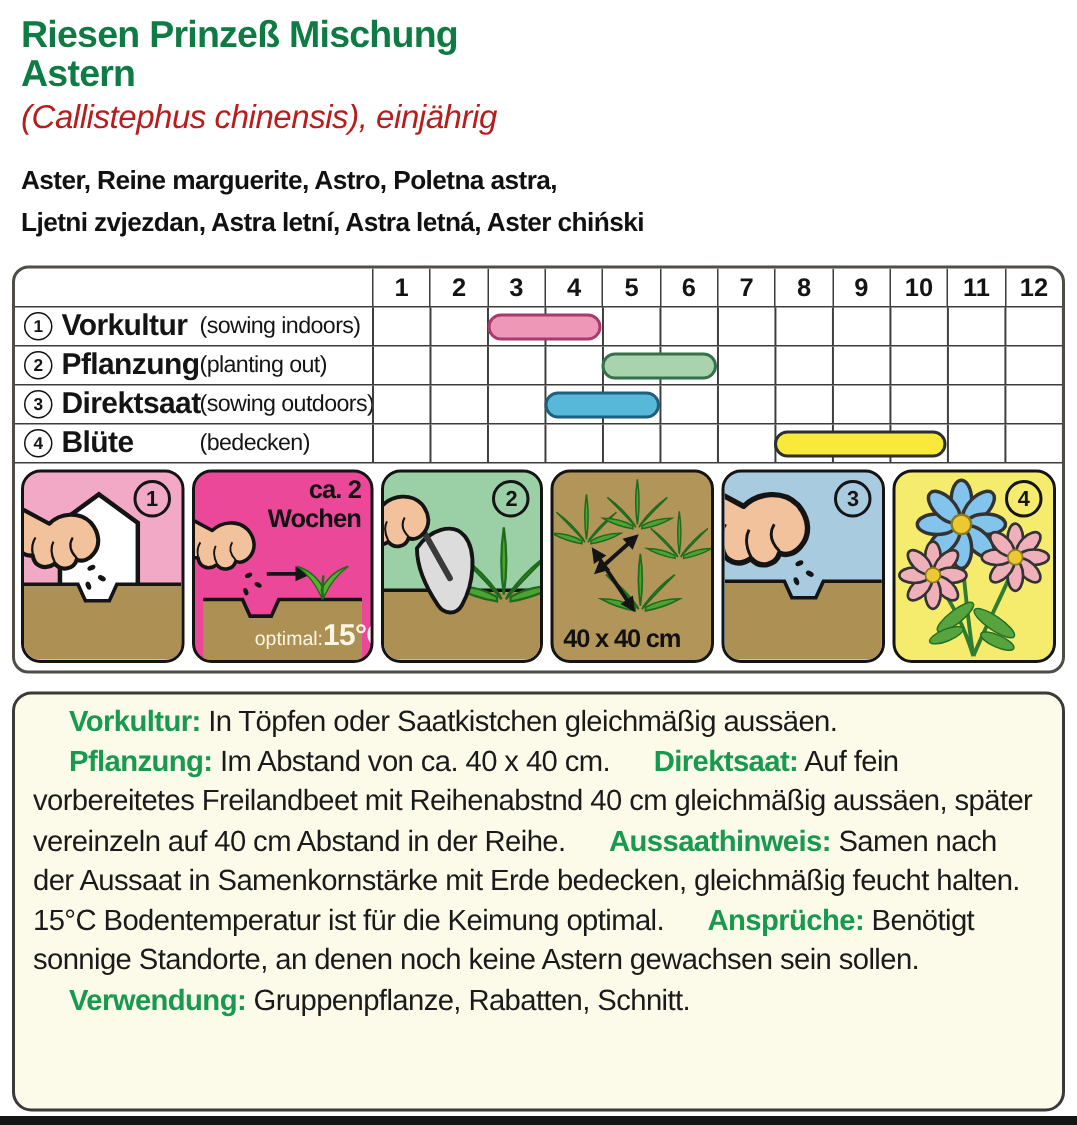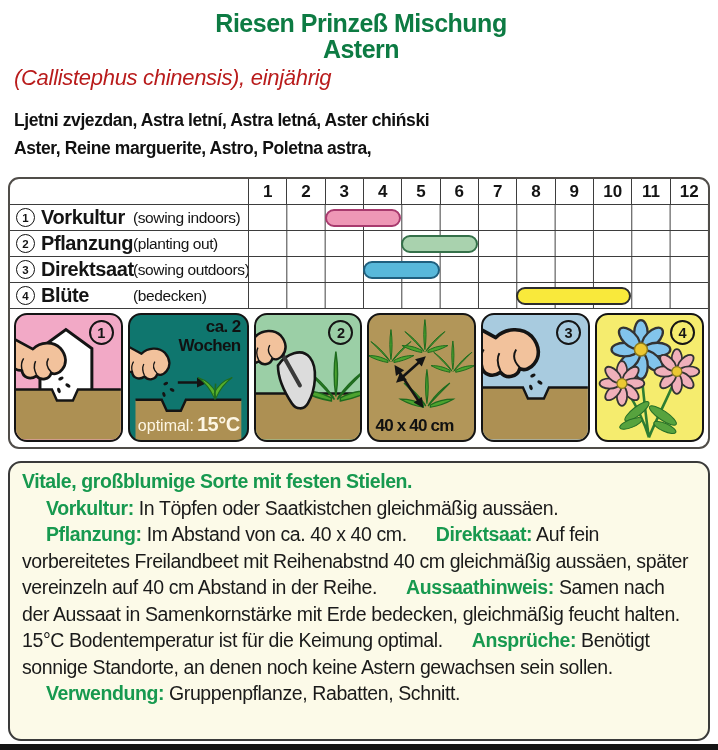--- a/index.html
+++ b/index.html
@@ -1,21 +1,21 @@
 <!DOCTYPE html>
 <html><head>
 <meta charset="utf-8">
 <style>
   html,body{margin:0;padding:0;background:#e8e8e8;}
   .page{position:relative;width:718px;height:750px;background:#ffffff;overflow:hidden;
         font-family:"Liberation Sans",sans-serif;color:#141414;}
 
   
   .header{position:absolute;left:14px;top:10px;right:10px;}
-  .title{margin:0;font-size:25px;line-height:26px;font-weight:bold;letter-spacing:-0.5px;color:#0d7b43;text-align:center;}
+  .title{margin:0;font-size:25px;line-height:26px;font-weight:bold;letter-spacing:-0.5px;color:#0d7b43;}
   .subtitle{margin-top:3px;font-size:22px;font-style:italic;letter-spacing:-0.3px;color:#b91c1c;}
   .synonyms{margin-top:15px;font-size:17.5px;font-weight:bold;line-height:28px;letter-spacing:-0.4px;color:#111;}
 
   
   .calendar-box{position:absolute;left:8px;top:177px;width:702px;height:272px;
                 border:2px solid #504d49;border-radius:11px;background:#fff;box-sizing:border-box;overflow:hidden;}
   .cal-grid{position:absolute;left:0;top:0;right:0;display:grid;
             grid-template-columns:238px repeat(12,1fr);grid-auto-rows:26px;}
   .cal-corner{grid-column:1;border-bottom:1px solid #3d3d3d;}
   .cal-month{border-left:1px solid #3d3d3d;border-bottom:1px solid #3d3d3d;
@@ -30,32 +30,32 @@
   .cal-months-cell{grid-column:2 / -1;position:relative;border-bottom:1px solid #3d3d3d;
                    background-image:linear-gradient(to right,#3d3d3d 1px,transparent 1px);
                    background-size:calc(100%/12) 100%;}
   .bar{position:absolute;top:3.5px;bottom:3.5px;border-radius:9px;border:2px solid #333;box-sizing:border-box;}
 
   
   .picto-row{position:absolute;left:4px;right:4px;top:134px;bottom:5px;display:flex;gap:5px;}
   .panel{flex:1;position:relative;border:2.5px solid #141414;border-radius:13px;overflow:hidden;box-sizing:border-box;}
   .panel svg.art{position:absolute;left:0;top:0;width:100%;height:100%;}
   .panel-pink{background:#f2a9c6;}
-  .panel-white{background:#0f766e;padding-left:12px;}
+  .panel-white{background:#ec4899;padding-left:12px;}
   .panel-green{background:#9bcfa6;}
   .panel-brown{background:#b29659;}
   .panel-blue{background:#a8cbdf;}
   .panel-yellow{background:#f5ec6e;}
   .badge{position:absolute;top:5px;right:7px;width:21px;height:21px;border:2px solid #151515;border-radius:50%;
          display:flex;align-items:center;justify-content:center;font-size:14.5px;font-weight:bold;color:#151515;}
   .p2-weeks{position:absolute;top:3px;right:6px;text-align:right;font-weight:bold;
             font-size:17px;line-height:18.5px;letter-spacing:-0.6px;color:#111;}
   .p2-optimal{position:absolute;bottom:4px;left:8px;right:7px;display:flex;justify-content:space-between;
               align-items:baseline;color:#fdf6e4;}
-  .opt-label{font-size:16px;}
+  .opt-label{font-size:13px;margin-left:32px;}
   .opt-value{font-size:20px;font-weight:bold;letter-spacing:-0.5px;}
   .p4-caption{position:absolute;bottom:4px;left:6px;font-weight:bold;font-size:17px;
               letter-spacing:-0.8px;color:#111;}
 
   
   .desc-box{position:absolute;left:8px;top:461px;width:702px;height:280px;background:#fcfae8;
             border:2px solid #3a3a3a;border-radius:13px;box-sizing:border-box;
             padding:5px 12px;font-size:19.5px;line-height:26.5px;letter-spacing:-0.4px;color:#1a1a1a;}
   .desc-box p{margin:0;}
   .green{color:#17994f;font-weight:bold;margin-left:24px;}
@@ -98,22 +98,22 @@
     </g>
   </defs>
 </svg>
 
 <div class="page">
 
   <div class="header">
     <h1 class="title"><span>Riesen Prinzeß Mischung</span><br><span>Astern</span></h1>
     <div class="subtitle">(Callistephus chinensis), einjährig</div>
     <div class="synonyms">
+      <div>Aster, Reine marguerite, Astro, Poletna astra,</div>
       <div>Ljetni zvjezdan, Astra letní, Astra letná, Aster chiński</div>
-      <div>Aster, Reine marguerite, Astro, Poletna astra,</div>
     </div>
   </div>
 
   <div class="calendar-box">
     <div class="cal-grid">
       <div class="cal-corner"></div>
       <div class="cal-month">1</div>
       <div class="cal-month">2</div>
       <div class="cal-month">3</div>
       <div class="cal-month">4</div>
@@ -255,20 +255,19 @@
           <use href="#daisy" transform="translate(25 68) scale(1.18)" color="#f0b0ba"></use>
           <use href="#daisy" transform="translate(80 56) scale(1.18)" color="#f0b0ba"></use>
         </svg>
         <span class="badge">4</span>
       </div>
 
     </div>
   </div>
 
   <div class="desc-box">
-    <p class="green">Vitale, großblumige Sorte mit festen Stielen.</p>
     <p><span class="green">Vorkultur:</span><span> In Töpfen oder Saatkistchen gleichmäßig aussäen.</span></p>
     <p><span class="green">Pflanzung:</span><span> Im Abstand von ca. 40 x 40 cm. </span><span class="green">Direktsaat:</span><span> Auf fein vorbereitetes Freilandbeet mit Reihenabstnd 40 cm gleichmäßig aussäen, später vereinzeln auf 40 cm Abstand in der Reihe. </span><span class="green">Aussaathinweis:</span><span> Samen nach der Aussaat in Samenkornstärke mit Erde bedecken, gleichmäßig feucht halten. 15°C Bodentemperatur ist für die Keimung optimal. </span><span class="green">Ansprüche:</span><span> Benötigt sonnige Standorte, an denen noch keine Astern gewachsen sein sollen.</span></p>
     <p><span class="green">Verwendung:</span><span> Gruppenpflanze, Rabatten, Schnitt.</span></p>
   </div>
 
   <div class="bottom-edge"></div>
 </div>
 
 </body></html>

